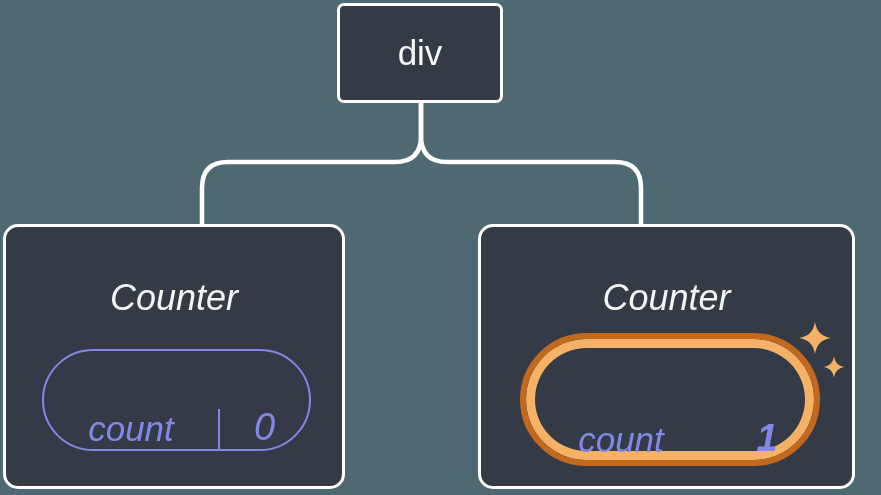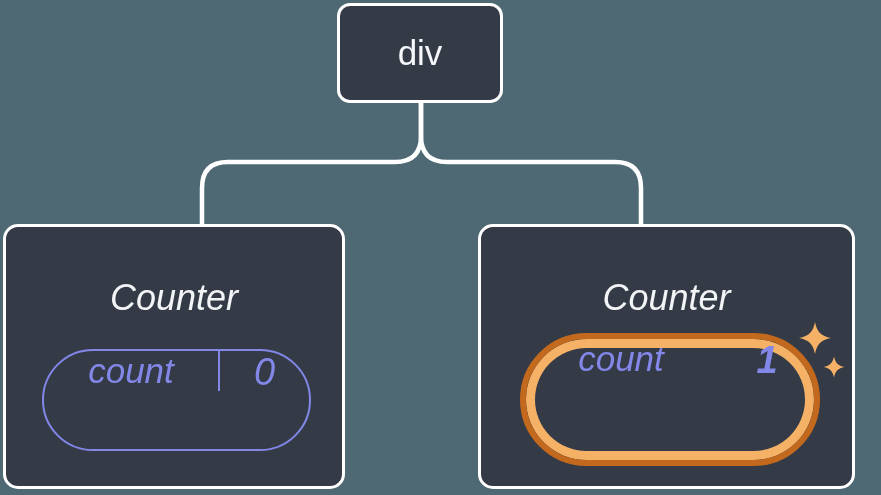--- a/index.html
+++ b/index.html
@@ -9,33 +9,33 @@
     font-family:"Liberation Sans", sans-serif;
     overflow:hidden;
   }
   svg.connectors { position:absolute; left:0; top:0; z-index:0; }
   .node {
     position:absolute; box-sizing:border-box; z-index:1;
     background:var(--node-bg, #343B47);
     border:3.5px solid var(--node-border, #ffffff);
   }
   .root-node {
-    left:337px; top:3px; width:166px; height:100px; border-radius:13px;
+    left:337px; top:3px; width:166px; height:100px; border-radius:7px;
     display:flex; align-items:center; justify-content:center;
     color:var(--white-text, #F5F7FA); font-size:35px; font-weight:500;
   }
   .counter { border-radius:15px;font-style:italic; }
   .counter.left  { left:3px;   top:224px; width:342px; height:265px; }
   .counter.right { left:478px; top:224px; width:377px; height:265px; }
   .counter-title {
     position:absolute; top:50px; left:0; width:100%;
     text-align:center; font-size:36px; font-weight:500;
     color:var(--title, #F2F4F6);
   }
-  .pill { position:absolute; box-sizing:border-box; display:flex; align-items:flex-start; overflow:hidden; }
+  .pill { position:absolute; box-sizing:border-box; display:flex; align-items:flex-end; overflow:hidden; }
   .cell { display:flex; align-items:center; justify-content:center; }
   .key-text { font-size:35px; color:var(--purple, #8287E8); }
   .val-text { font-size:38px; color:var(--purple, #8287E8); }
 
   
   .pill-plain {
     left:36px; top:122px; width:269px; height:102px;
     border:2.5px solid var(--purple, #8287E8); border-radius:60px;
   }
   .pill-plain .cell-key { width:174px; border-right:2.5px solid var(--purple, #8287E8); }

